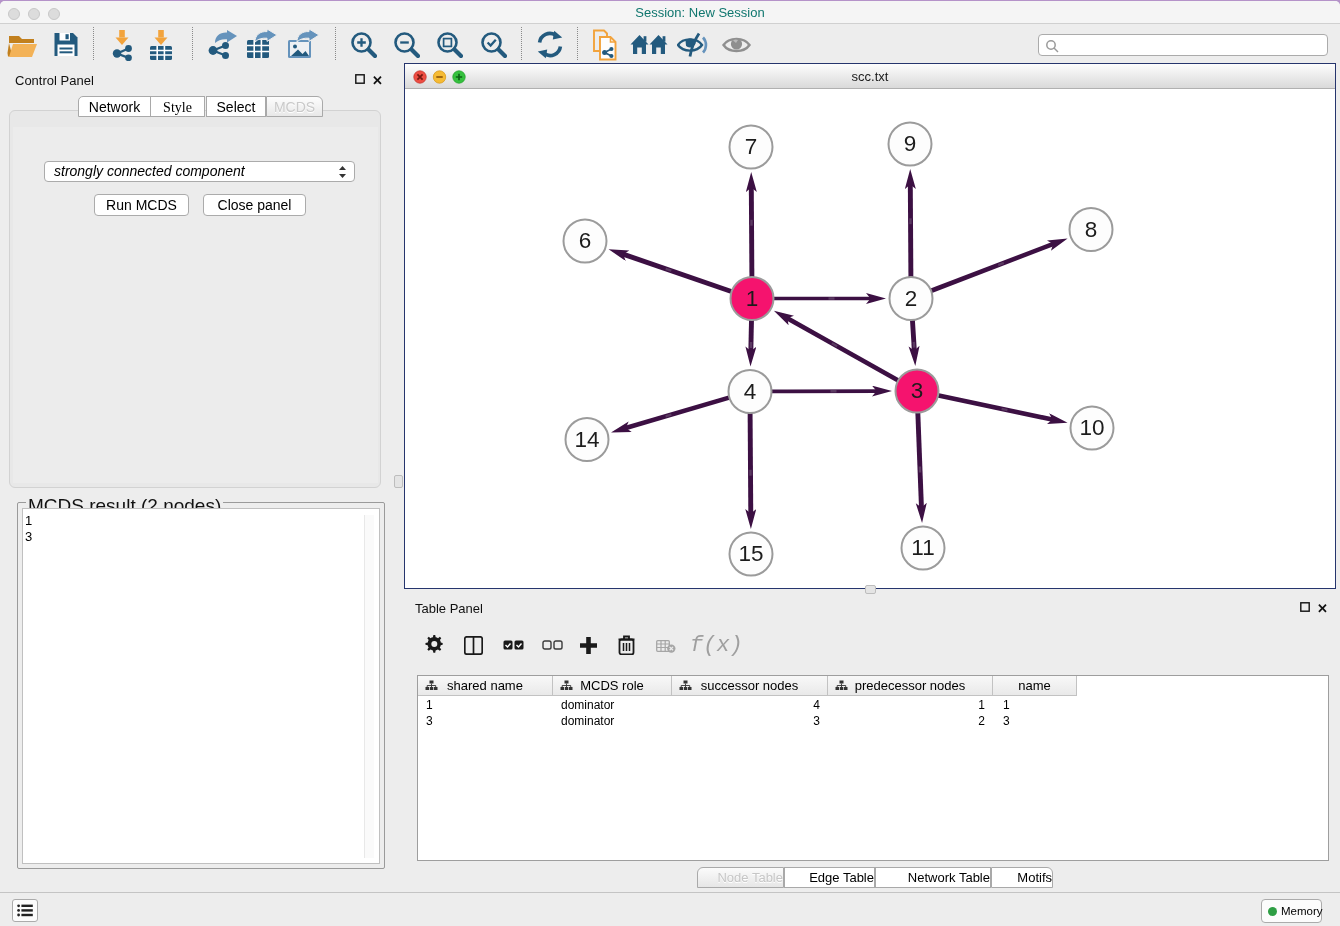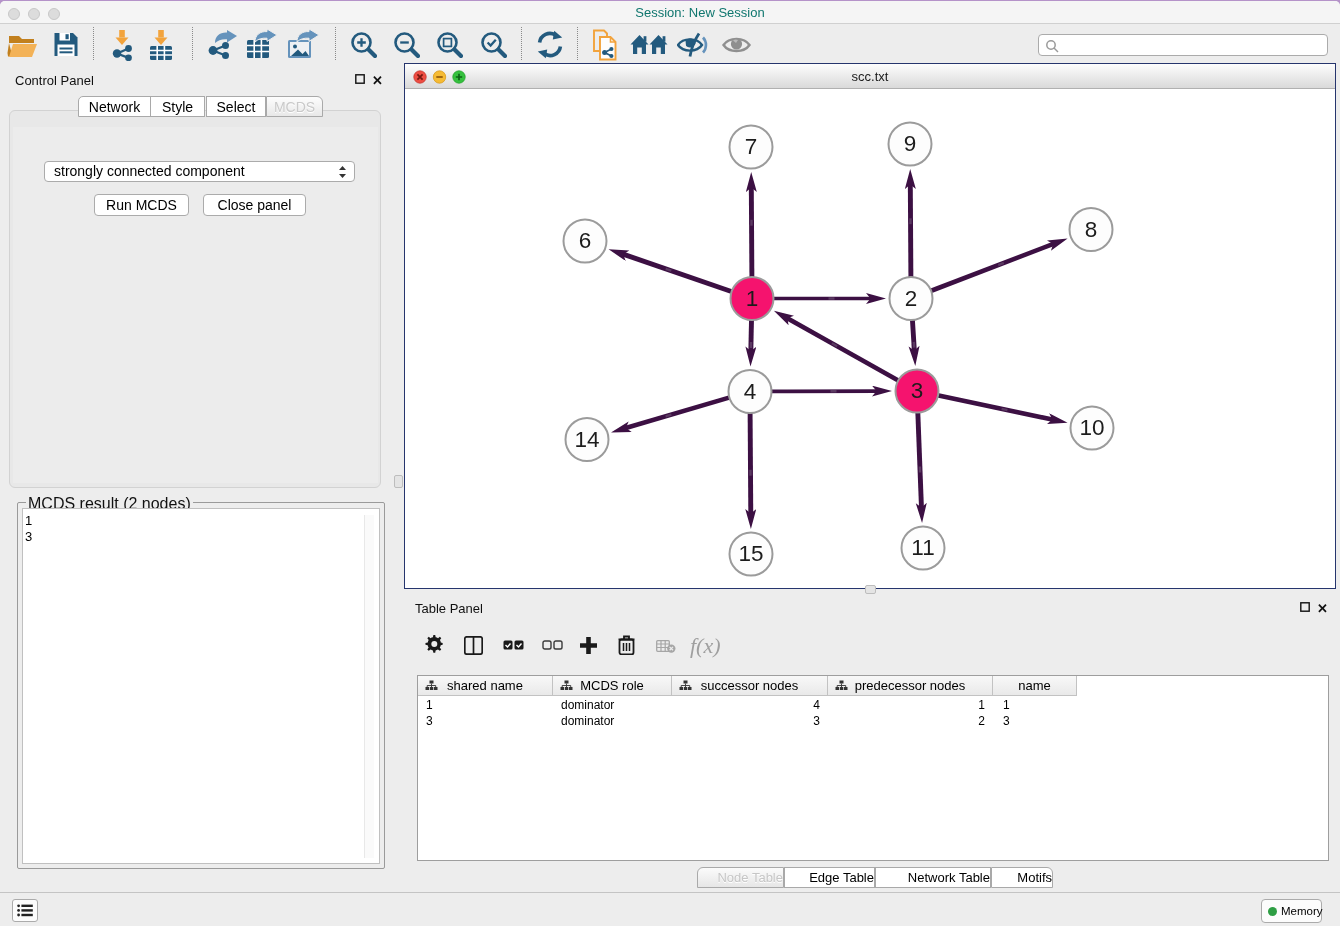--- a/index.html
+++ b/index.html
@@ -14,24 +14,24 @@
 .search{position:absolute;left:1038px;top:33px;width:290px;height:22px;background:#fff;border:1px solid #ababab;border-radius:4px;box-sizing:border-box;}
 
 .cpanel{position:absolute;left:0;top:62px;width:391px;height:829px;background:#ededed;}
 .ptitle{position:absolute;left:15px;top:10px;font-size:13px;color:#111;}
 .pbtns{position:absolute;right:8px;top:10px;font-size:13px;color:#111;}
 .tab{position:absolute;top:33px;height:21px;background:#fff;border:1px solid #a9a9a9;box-sizing:border-box;text-align:center;font-size:14px;color:#000;line-height:21px;}
 .tabsel{background:linear-gradient(#fdfdfd,#e8e8e8);color:#c9c9c9;text-shadow:0 1px 0 #fff;border-radius:0 6px 0 0;}
 .inner{position:absolute;left:9px;top:47px;width:372px;height:378px;background:#e8e8e8;border:1px solid #d2d2d2;border-radius:6px;box-sizing:border-box;}
 .inner2{position:absolute;left:13px;top:64px;width:365px;height:356px;background:#ececec;}
 .optlabel{position:absolute;left:0;top:76px;width:100%;text-align:center;font-size:14px;color:#000;}
-.combo{position:absolute;left:44px;top:98px;width:311px;height:21px;background:#fff;border:1px solid #ababab;border-radius:4px;box-sizing:border-box;font-size:14px;line-height:19px;padding-left:9px;color:#000;}
+.combo{position:absolute;left:44px;top:98px;width:311px;height:21px;background:#fff;border:1px solid #ababab;border-radius:4px;box-sizing:border-box;font-size:14px;line-height:19px;padding-left:9px;color:#000;font-style:italic;}
 .btn{position:absolute;top:131px;height:22px;background:#fff;border:1px solid #ababab;border-radius:4px;box-sizing:border-box;text-align:center;font-size:14px;line-height:20px;color:#000;}
 .fieldset{position:absolute;left:17px;top:439px;width:366px;height:365px;border:1px solid #9a9a9a;border-radius:2px;}
-.fslabel{position:absolute;left:8px;top:-8px;background:#ededed;font-size:16px;color:#111;padding:0 2px;}
+.fslabel{position:absolute;left:8px;top:-8px;background:#ededed;font-size:19px;color:#111;padding:0 2px;}
 .fstext{position:absolute;left:4px;top:5px;right:4px;bottom:4px;background:#fff;border:1px solid #c0c0c0;font-size:13px;color:#000;padding:4px 0 0 2px;line-height:16px;}
 .sbar{position:absolute;right:5px;top:6px;width:9px;bottom:5px;background:#fafafa;border-left:1px solid #e8e8e8;}
 
 .statusbar{position:absolute;left:0;top:891px;width:1340px;height:35px;background:#ededed;border-top:1px solid #c4c4c4;}
 .listbtn{position:absolute;left:12px;top:6px;width:26px;height:23px;background:#fcfcfc;border:1px solid #ababab;border-radius:3px;box-sizing:border-box;}
 .membtn{position:absolute;right:18px;top:6px;width:61px;height:24px;background:#fcfcfc;border:1px solid #ababab;border-radius:4px;box-sizing:border-box;font-size:11.5px;line-height:22px;text-align:left;padding-left:19px;color:#000;}
 .memdot{position:absolute;left:6px;top:7px;width:9px;height:9px;border-radius:50%;background:#2e9e44;}
 
 .netframe{position:absolute;left:404px;top:62px;width:932px;height:526px;border:1px solid #26356d;background:#fff;box-sizing:border-box;}
 .nettitle{position:absolute;left:0;top:0;width:100%;height:25px;background:linear-gradient(#fdfdfd,#d9d9d9);border-bottom:1px solid #b0b0b0;box-sizing:border-box;}
@@ -182,21 +182,21 @@
       </div>
 </div>
   <div class="cpanel">
     <div class="ptitle">Control Panel</div>
     <div class="pbtns"><svg width="10" height="10" viewBox="0 0 10 10" style="vertical-align:1px;">
           <rect x="0.8" y="0.8" width="8.4" height="8.4" fill="none" stroke="#111" stroke-width="1.4"></rect>
         </svg>&nbsp;&nbsp;<b>✕</b></div>
     <div class="inner"></div>
     <div class="inner2"></div>
     <div class="tab" style="left:78px;width:73px;border-radius:5px 0 0 0;">Network</div>
-    <div class="tab" style="left:150px;width:55px;">Style</div>
+    <div class="tab" style="left:150px;width:55px;font-family:Liberation Serif, serif;">Style</div>
     <div class="tab" style="left:206px;width:60px;">Select</div>
     <div class="tab tabsel" style="left:266px;width:57px;">MCDS</div>
     <div class="combo">strongly connected component<svg width="9" height="14" viewBox="0 0 9 14" style="position:absolute;right:7px;top:3px;">
           <path d="M1,5 L4.5,1 L8,5 Z" fill="#333"></path>
           <path d="M1,9 L4.5,13 L8,9 Z" fill="#333"></path>
         </svg></div>
     <div class="btn" style="left:94px;width:95px;">Run MCDS</div>
     <div class="btn" style="left:203px;width:103px;">Close panel</div>
     <div class="fieldset">
       <div class="fslabel">MCDS result (2 nodes)</div>
@@ -304,21 +304,21 @@
         <rect x="1.5" y="4.5" width="14" height="15" rx="2" fill="none" stroke="#1a1a1a" stroke-width="1.8"></rect>
         <path d="M0.5,4.5 H16.5 M6,4 V1.5 H11 V4" stroke="#1a1a1a" stroke-width="1.8" fill="none"></path>
         <path d="M5.5,8 V16 M8.5,8 V16 M11.5,8 V16" stroke="#1a1a1a" stroke-width="1.5"></path>
       </svg>
 <svg style="position:absolute;left:252px;top:43px;" width="20" height="13" viewBox="0 0 20 13">
         <rect x="0.7" y="0.7" width="12.6" height="10.6" rx="1" fill="none" stroke="#a6a6a6" stroke-width="1.3"></rect>
         <path d="M0.7,4 h12.6 M0.7,7.5 h12.6 M5,0.7 v10.6 M9.2,0.7 v10.6" stroke="#a6a6a6" stroke-width="1.2"></path>
         <circle cx="15.3" cy="8.6" r="4.2" fill="#a6a6a6"></circle>
         <path d="M13.6,6.9 l3.4,3.4 M17,6.9 l-3.4,3.4" stroke="#ededed" stroke-width="1.3"></path>
       </svg>
-<div style="position:absolute;left:286px;top:36px;font-family:Liberation Serif, serif;font-style:italic;font-size:22px;color:#9f9f9f;">f(x)</div>
+<div style="position:absolute;left:286px;top:36px;font-family:Liberation Mono, monospace;font-style:italic;font-size:22px;color:#9f9f9f;">f(x)</div>
     <div class="thead-row" id="ttable">
         <div class="th" style="left:0px;width:135px;"><svg width="13" height="11" viewBox="0 0 13 11" style="position:absolute;left:7px;top:4px;">
             <rect x="4.5" y="0.5" width="4" height="3" fill="#333"></rect>
             <rect x="0.5" y="7" width="3.5" height="3" fill="#333"></rect>
             <rect x="9" y="7" width="3.5" height="3" fill="#333"></rect>
             <rect x="4.8" y="7" width="3.5" height="3" fill="#333"></rect>
             <path d="M6.5,3.5 V5.5 M2.2,7 V5.5 H10.7 V7 M6.5,5.5 V7" stroke="#333" stroke-width="0.9" fill="none"></path>
           </svg>shared name</div>
 <div class="th" style="left:135px;width:119px;"><svg width="13" height="11" viewBox="0 0 13 11" style="position:absolute;left:7px;top:4px;">
             <rect x="4.5" y="0.5" width="4" height="3" fill="#333"></rect>

